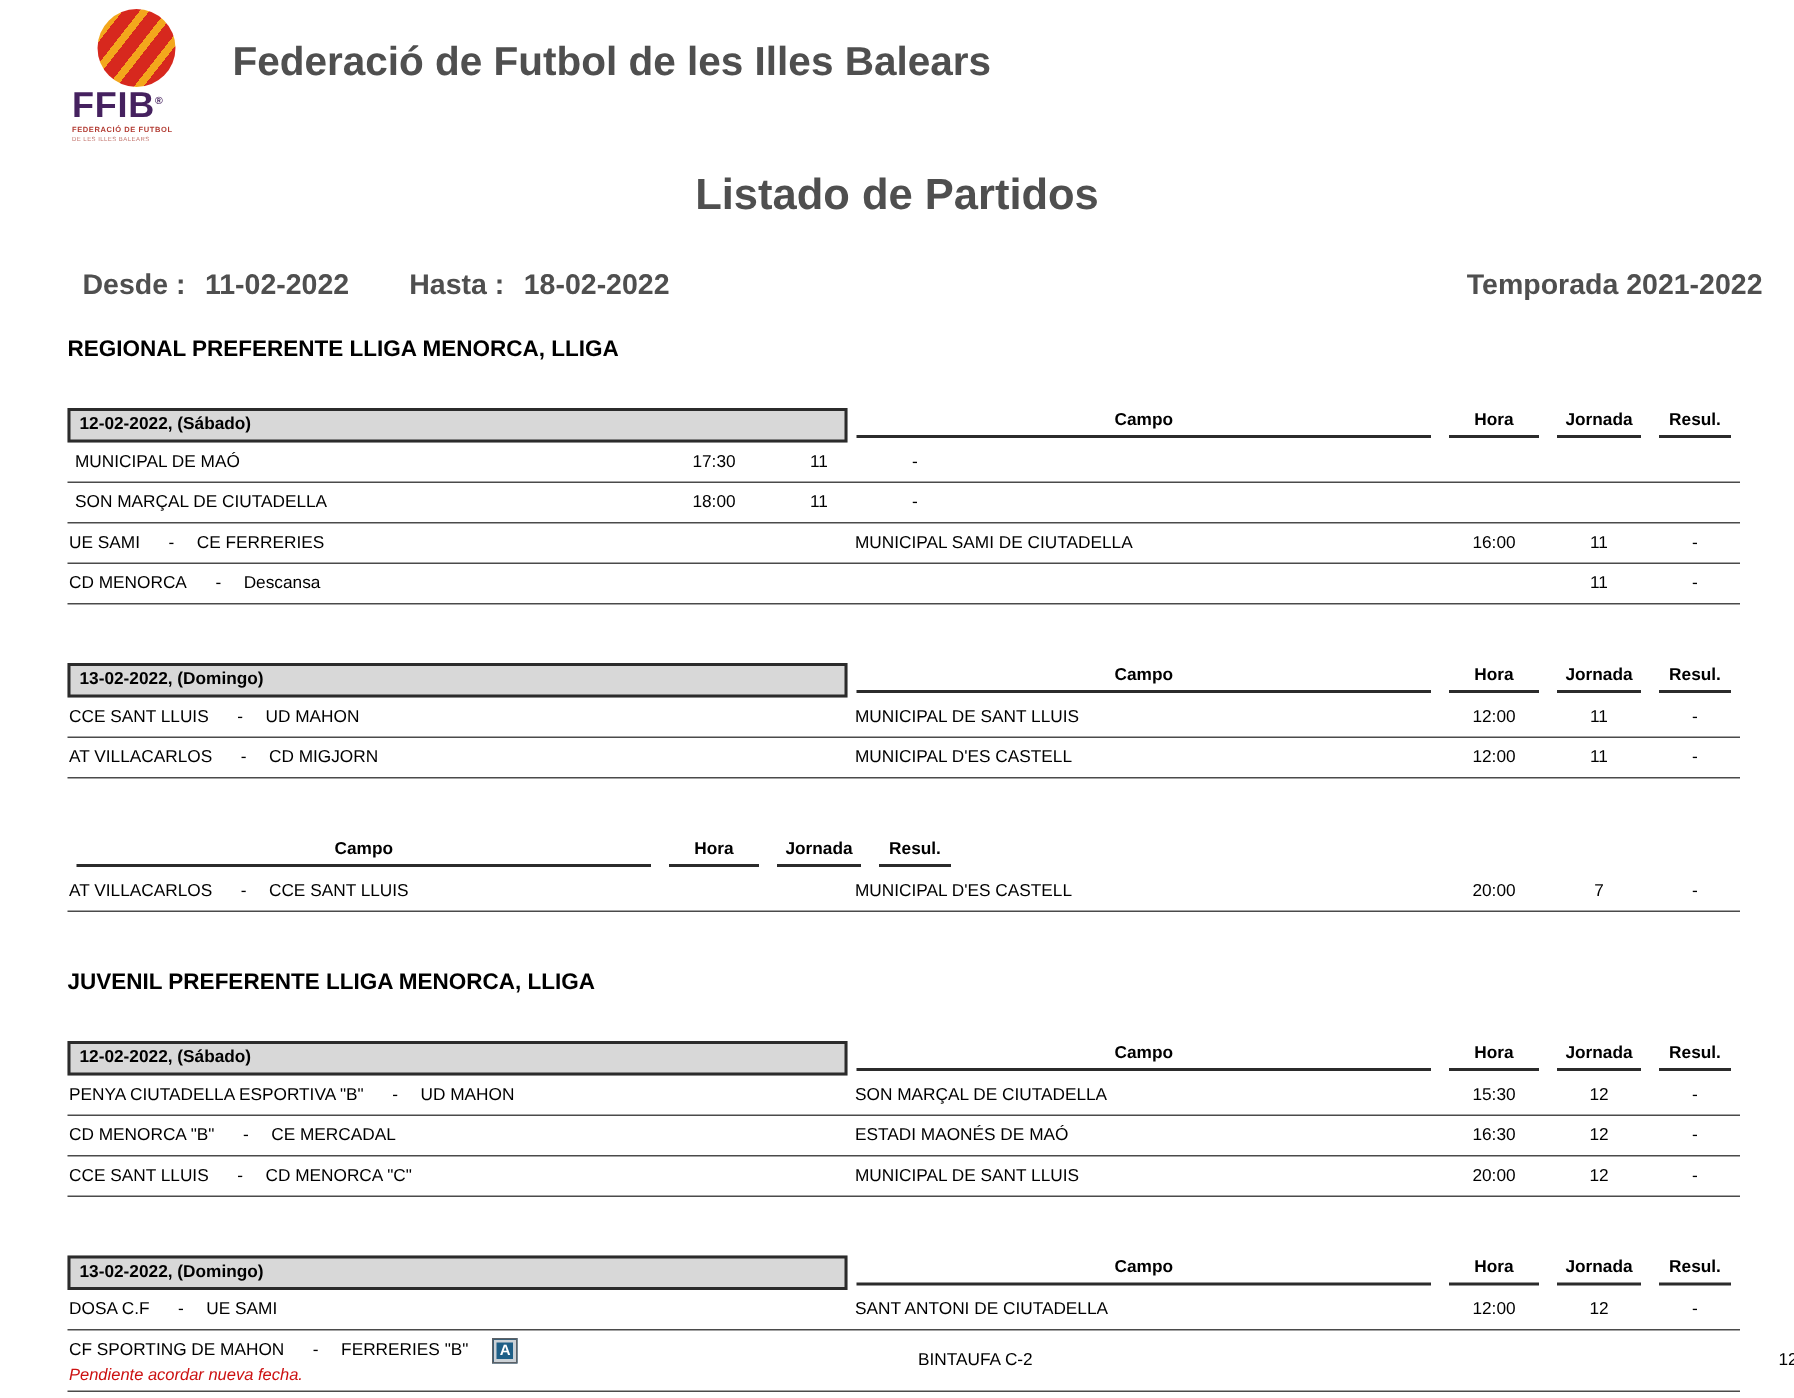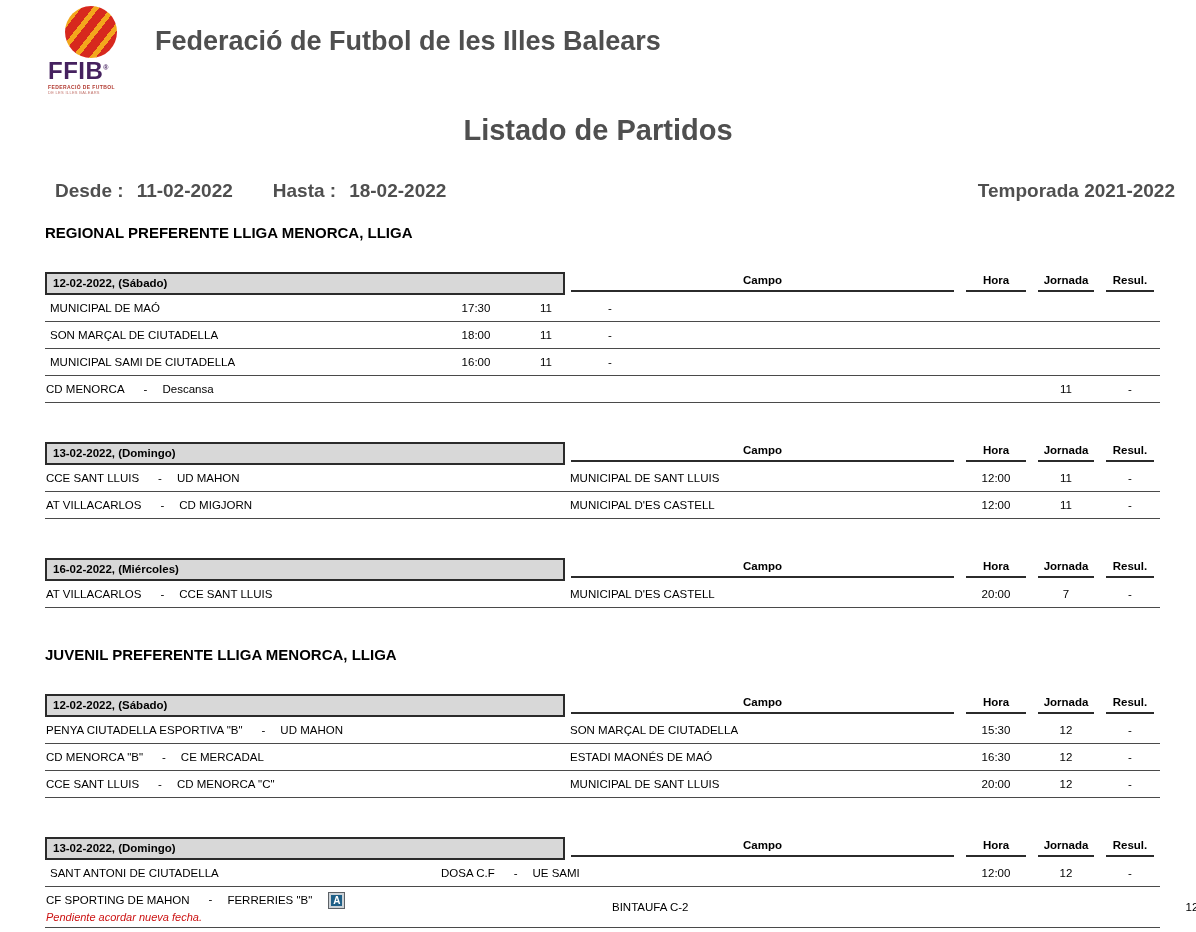--- a/index.html
+++ b/index.html
@@ -113,20 +113,21 @@
         <div class="c c-jornada cell-jornada">11</div>
         <div class="c c-resul cell-resul">-</div>
       </div>
       <div class="row">
         <div class="c c-campo cell-campo">SON MARÇAL DE CIUTADELLA</div>
         <div class="c c-hora cell-hora">18:00</div>
         <div class="c c-jornada cell-jornada">11</div>
         <div class="c c-resul cell-resul">-</div>
       </div>
       <div class="row">
+        <div class="c c-match cell-match"><span>UE SAMI</span><span class="sep">-</span><span>CE FERRERIES</span></div>
         <div class="c c-campo cell-campo">MUNICIPAL SAMI DE CIUTADELLA</div>
         <div class="c c-hora cell-hora">16:00</div>
         <div class="c c-jornada cell-jornada">11</div>
         <div class="c c-resul cell-resul">-</div>
       </div>
       <div class="row">
         <div class="c c-match cell-match"><span>CD MENORCA</span><span class="sep">-</span><span>Descansa</span></div>
         <div class="c c-campo cell-campo"></div>
         <div class="c c-hora cell-hora"></div>
         <div class="c c-jornada cell-jornada">11</div>
@@ -163,23 +164,20 @@
         <div class="c c-match cell-match"><span>AT VILLACARLOS</span><span class="sep">-</span><span>CD MIGJORN</span></div>
         <div class="c c-campo cell-campo">MUNICIPAL D'ES CASTELL</div>
         <div class="c c-hora cell-hora">12:00</div>
         <div class="c c-jornada cell-jornada">11</div>
         <div class="c c-resul cell-resul">-</div>
       </div>
     </div>
 
     <div class="table">
       <div class="thead">
-        <div class="c c-match">
-            <div class="datebox">16-02-2022, (Miércoles)</div>
-          </div>
         <div class="c c-campo">
             <div class="hl">Campo</div>
           </div>
         <div class="c c-hora">
             <div class="hl">Hora</div>
           </div>
         <div class="c c-jornada">
             <div class="hl">Jornada</div>
           </div>
         <div class="c c-resul">
@@ -252,22 +250,22 @@
             <div class="hl">Hora</div>
           </div>
         <div class="c c-jornada">
             <div class="hl">Jornada</div>
           </div>
         <div class="c c-resul">
             <div class="hl">Resul.</div>
           </div>
       </div>
       <div class="row">
+        <div class="c c-match cell-match"><span>DOSA C.F</span><span class="sep">-</span><span>UE SAMI</span></div>
         <div class="c c-campo cell-campo">SANT ANTONI DE CIUTADELLA</div>
-        <div class="c c-match cell-match"><span>DOSA C.F</span><span class="sep">-</span><span>UE SAMI</span></div>
         <div class="c c-hora cell-hora">12:00</div>
         <div class="c c-jornada cell-jornada">12</div>
         <div class="c c-resul cell-resul">-</div>
       </div>
       <div class="row tall">
         <div class="c c-match cell-match">
           <div><span>CF SPORTING DE MAHON</span><span class="sep">-</span><span>FERRERIES "B"</span><span class="posticon">A</span></div>
           <div class="note">Pendiente acordar nueva fecha.</div>
         </div>
         <div class="c c-campo cell-campo">BINTAUFA C-2</div>

